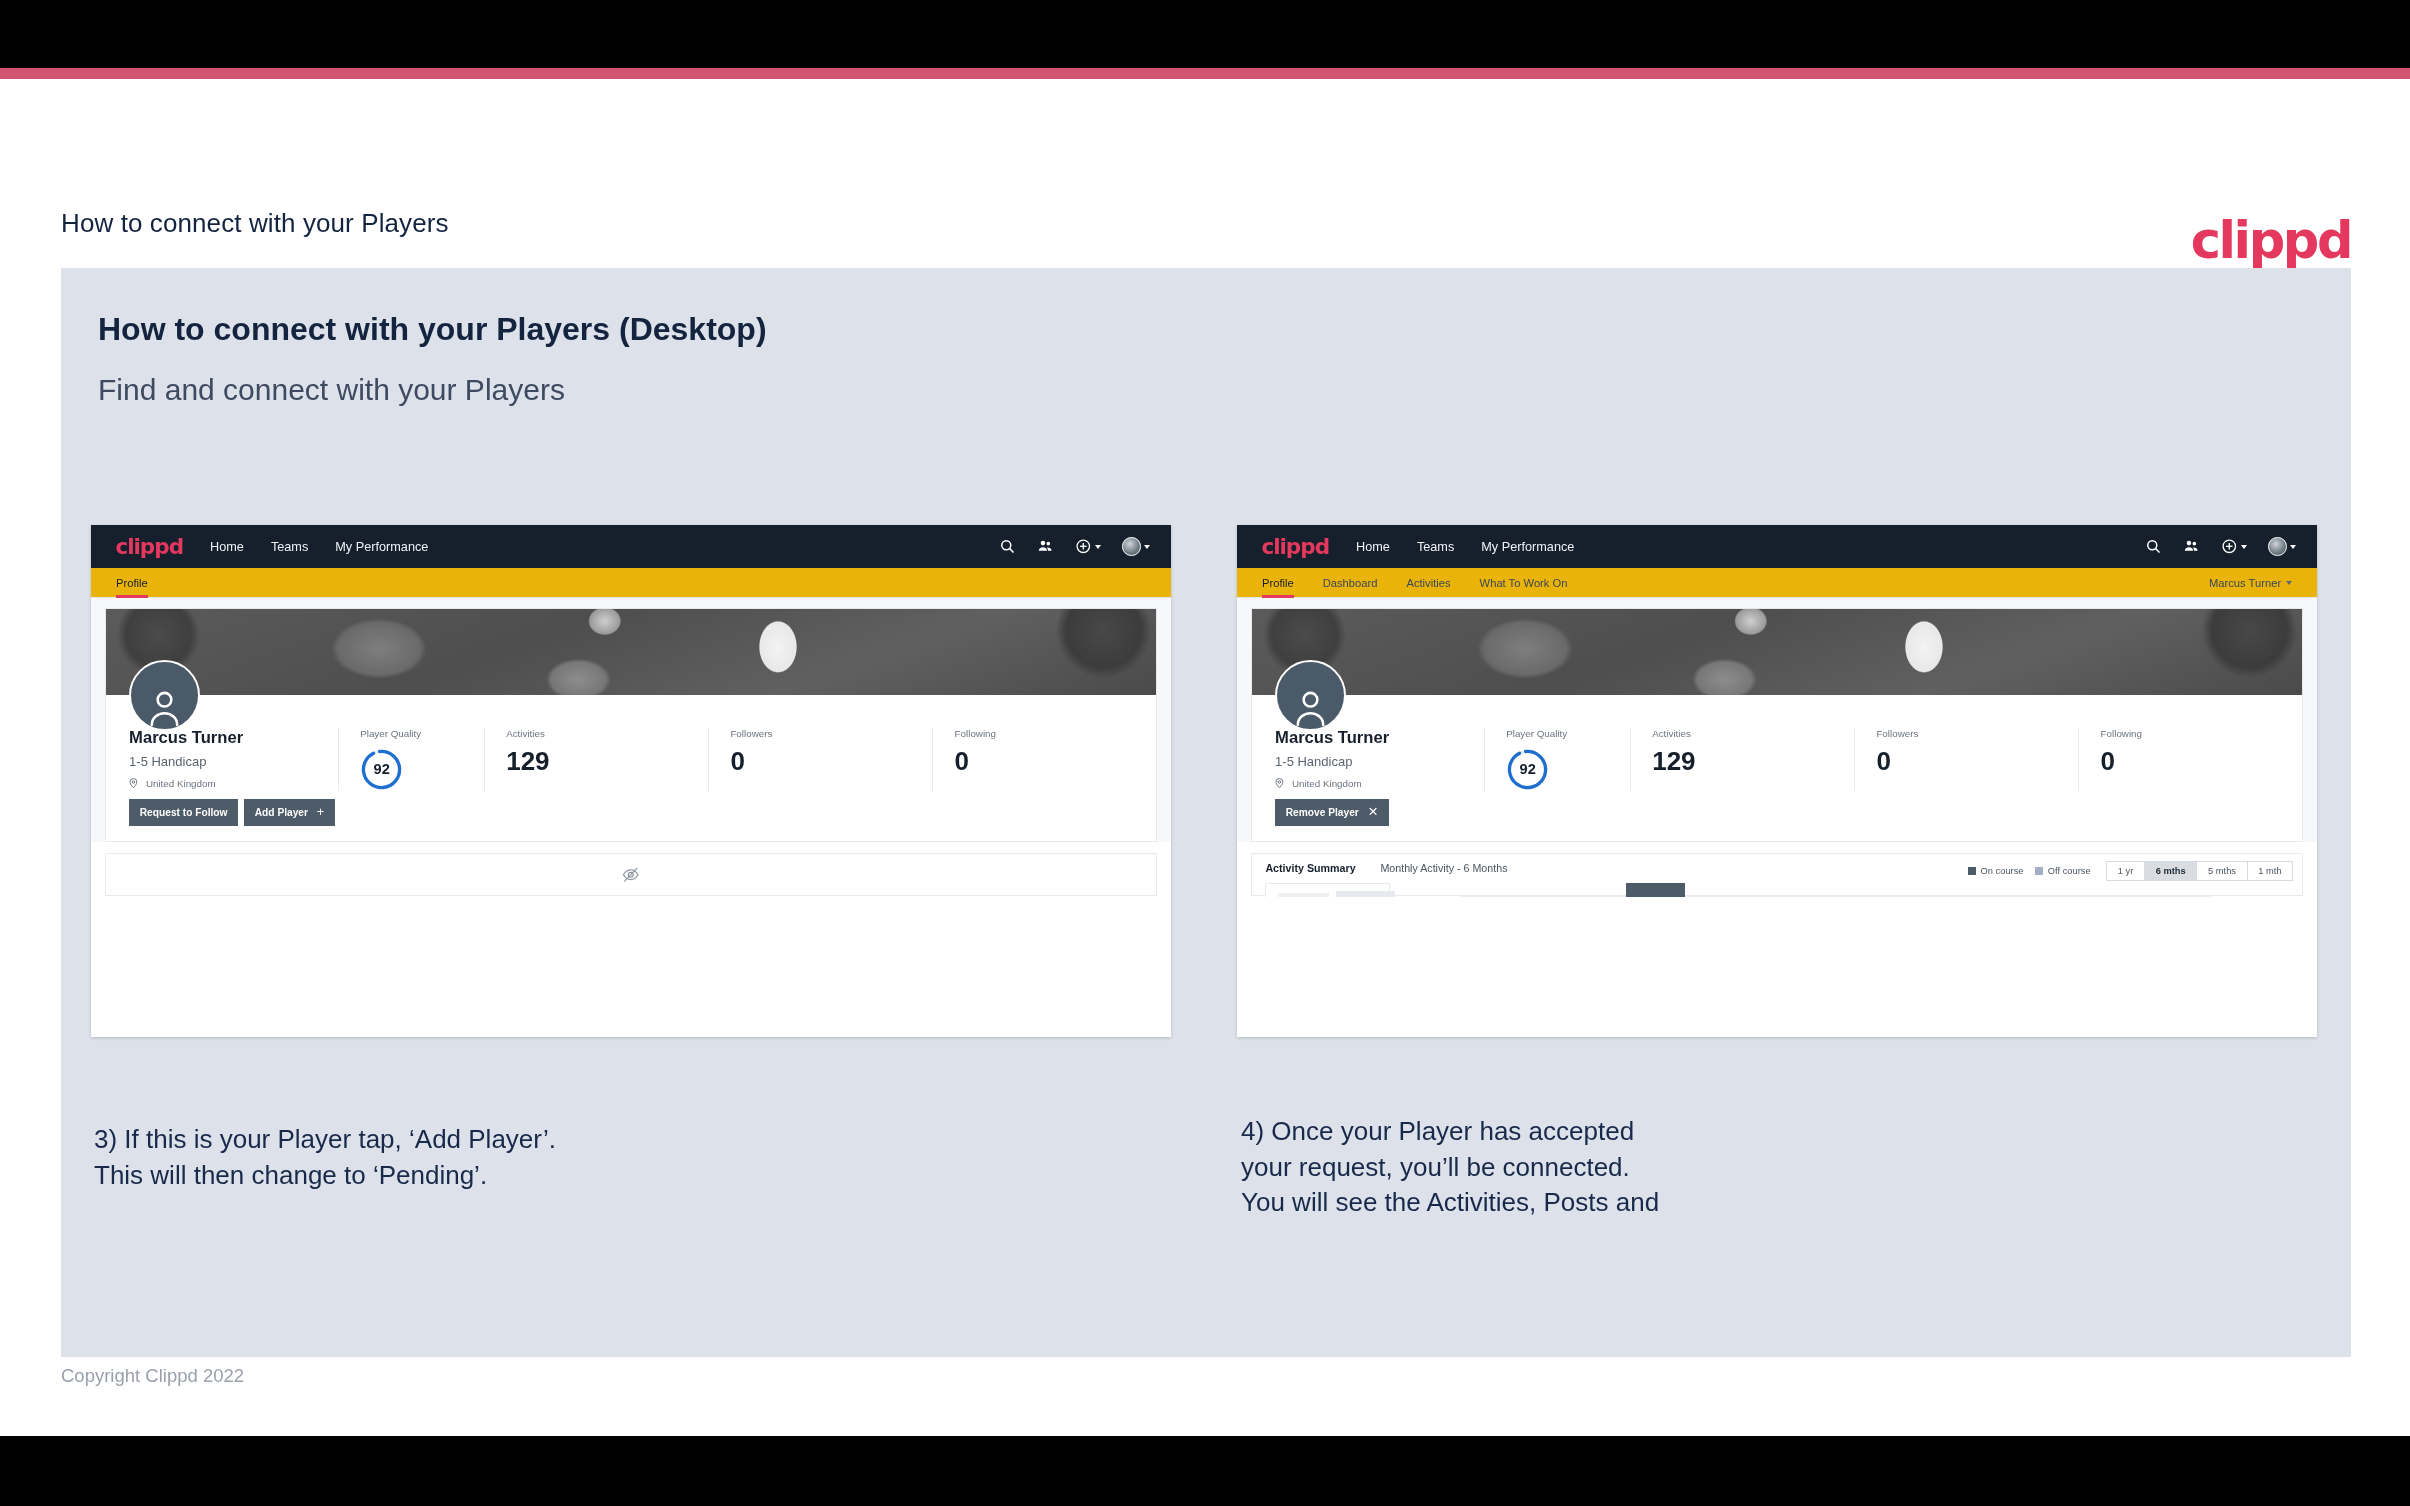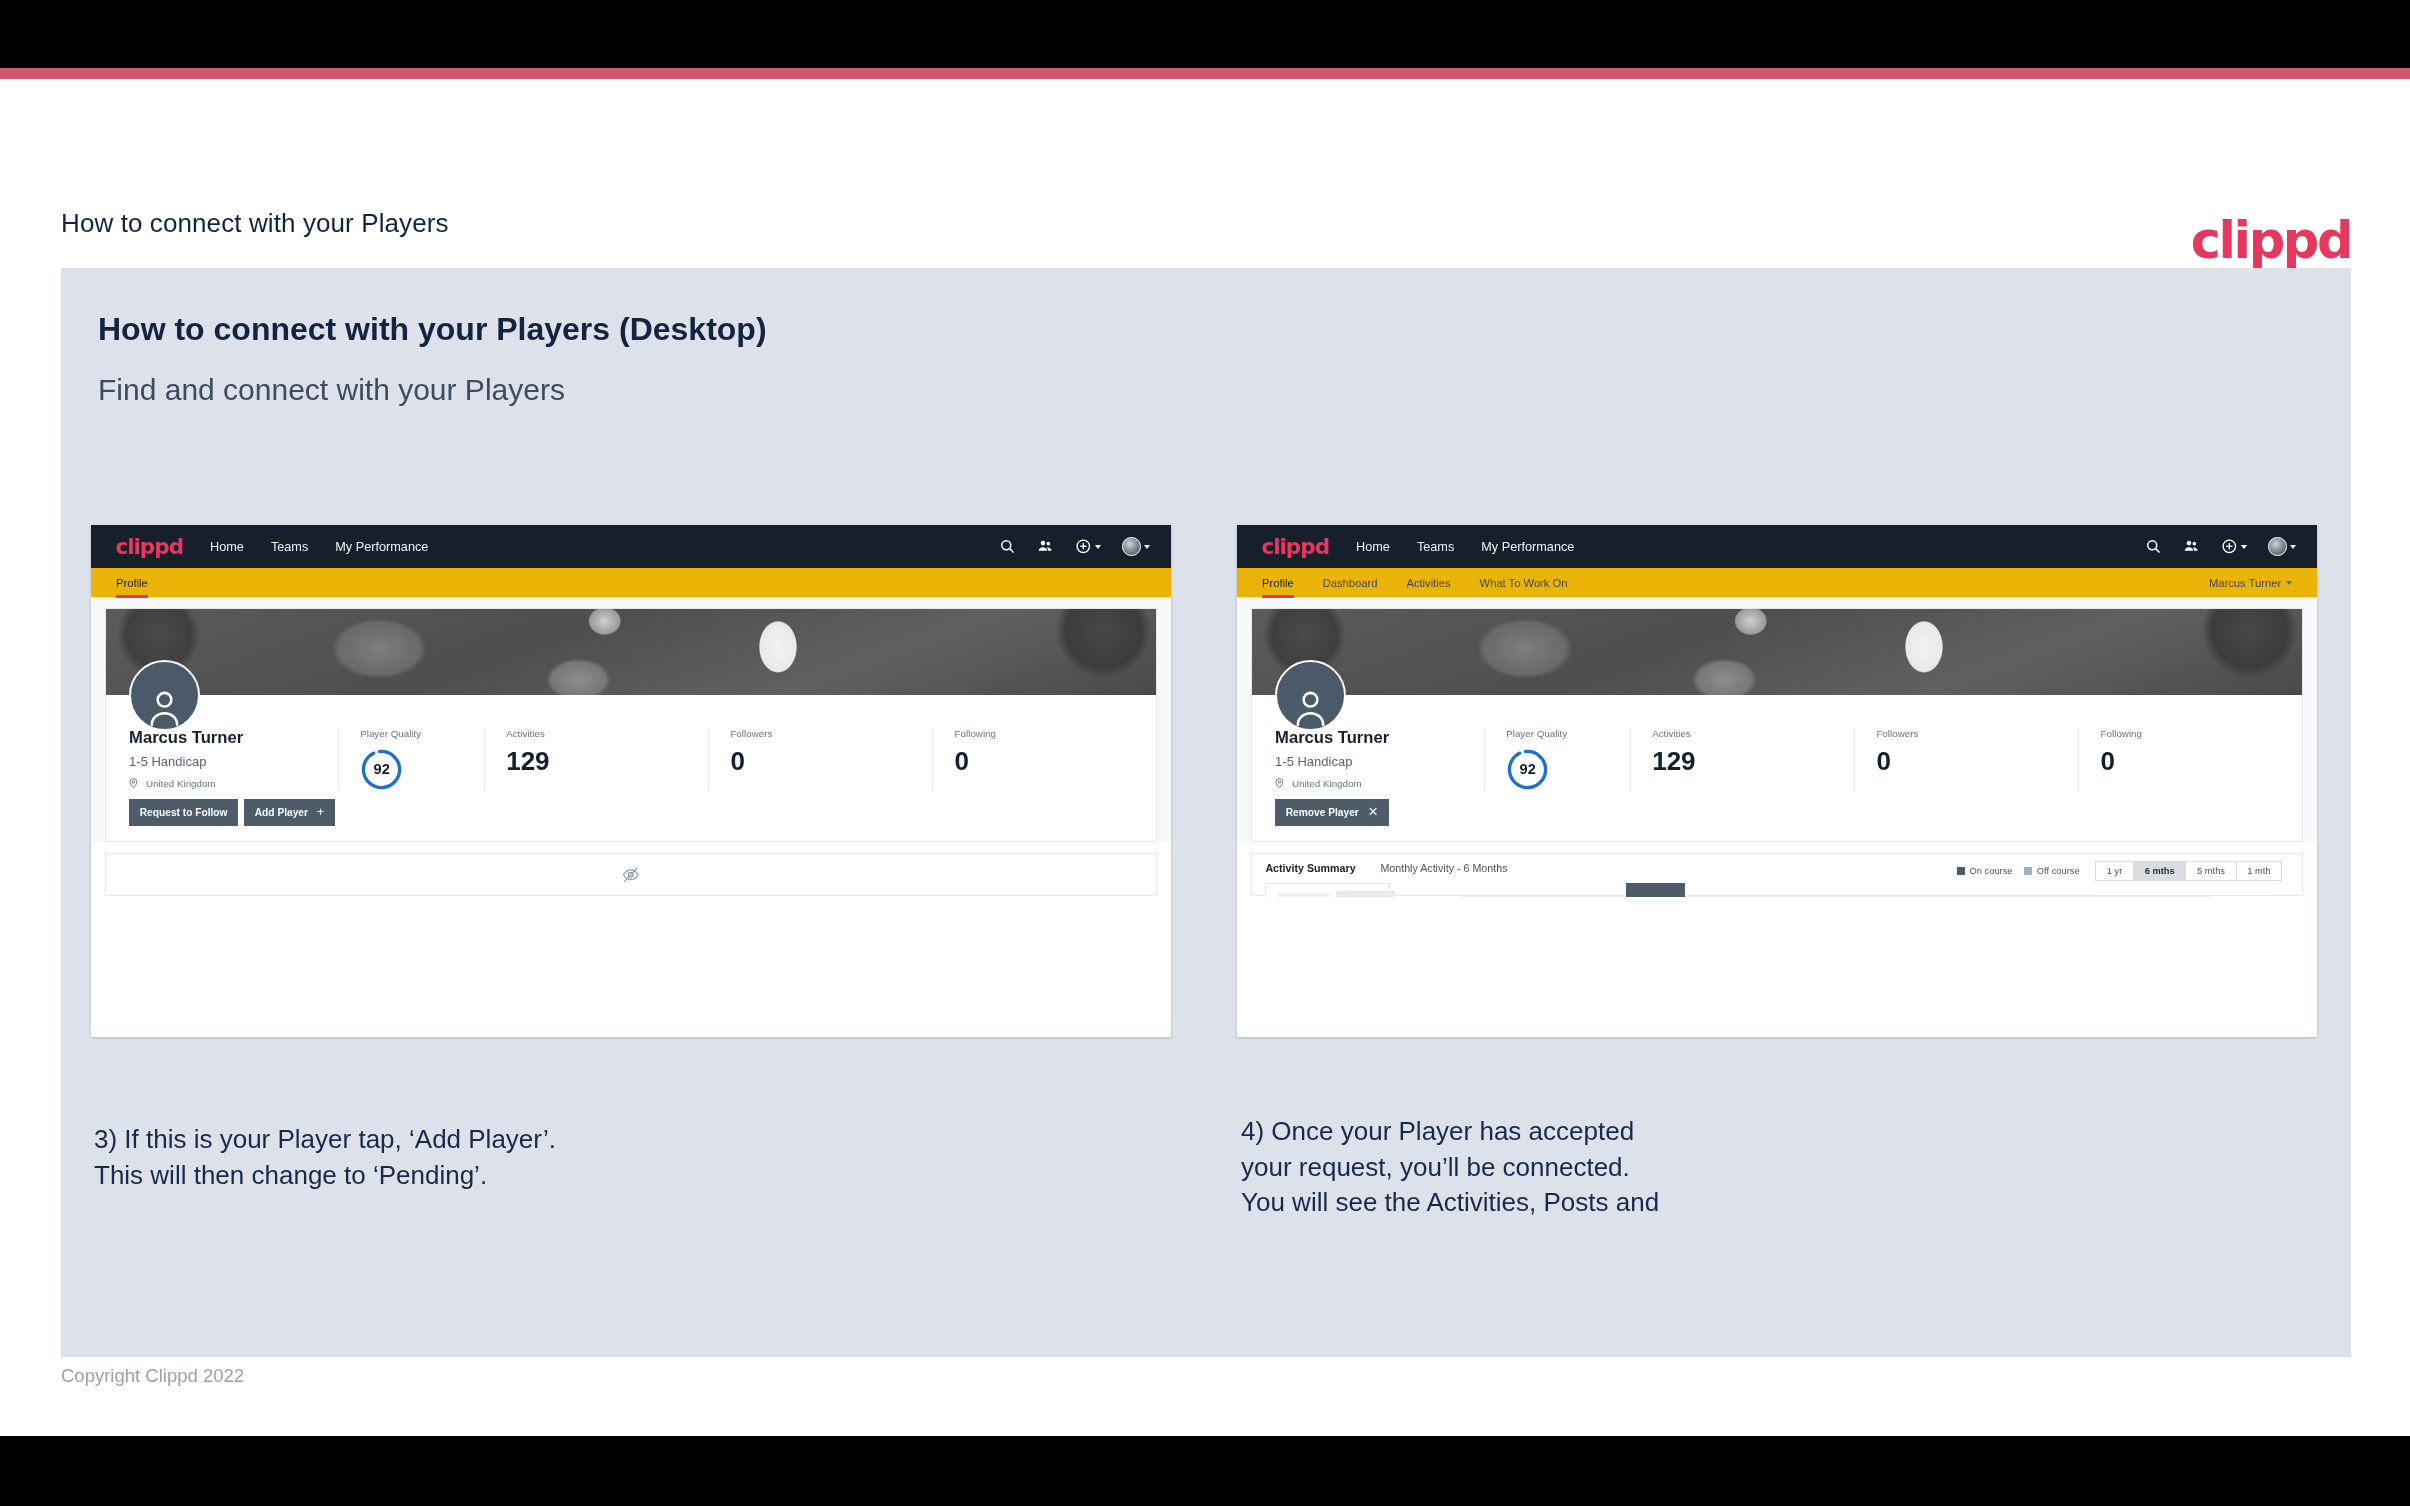--- a/index.html
+++ b/index.html
@@ -132,21 +132,21 @@
     display:flex; align-items:center; justify-content:center;
   }
   .eyeoff { width:19.5px; height:19.5px; color:#8f98a3; }
   .eyeoff svg { width:100%; height:100%; }
 
   
   .act-card { margin:10.7px 13.7px 0 13.7px; background:#fff; border:1px solid #e6e9ee; position:relative; height:43px; }
   .act-row { display:flex; align-items:center; height:29px; padding:0 13.7px; }
   .act-title { font-size:10.7px; font-weight:700; color:#16202d; width:115px; }
   .act-sub { font-size:10.7px; color:#4a5560; }
-  .act-right { position:absolute; right:20px; top:6.8px; display:flex; align-items:center; gap:15.6px; }
+  .act-right { position:absolute; right:9px; top:6.8px; display:flex; align-items:center; gap:15.6px; }
   .legend { display:flex; align-items:center; gap:11.7px; }
   .lg { display:flex; align-items:center; gap:4.9px; font-size:9.3px; color:#4a5560; }
   .sw { width:7.8px; height:7.8px; display:inline-block; }
   .seg { display:flex; border:1px solid #d6dbe1; }
   .seg div { font-size:9.3px; color:#4a5560; padding:3.9px 10.7px; border-right:1px solid #d6dbe1; background:#fff; }
   .seg div:last-child { border-right:none; }
   .seg div.on { background:#d9dde2; color:#1e2935; font-weight:700; }
   .act-ghost { position:absolute; left:13.7px; top:29px; right:13.7px; height:13.7px; overflow:hidden; }
   .gh-box { position:absolute; left:0; top:0; width:125px; height:25px; border:1px solid #e6e9ee; background:#fff; }
   .gh-b1 { position:absolute; left:11.7px; top:8.8px; width:51px; height:13.7px; background:#eef0f3; }

